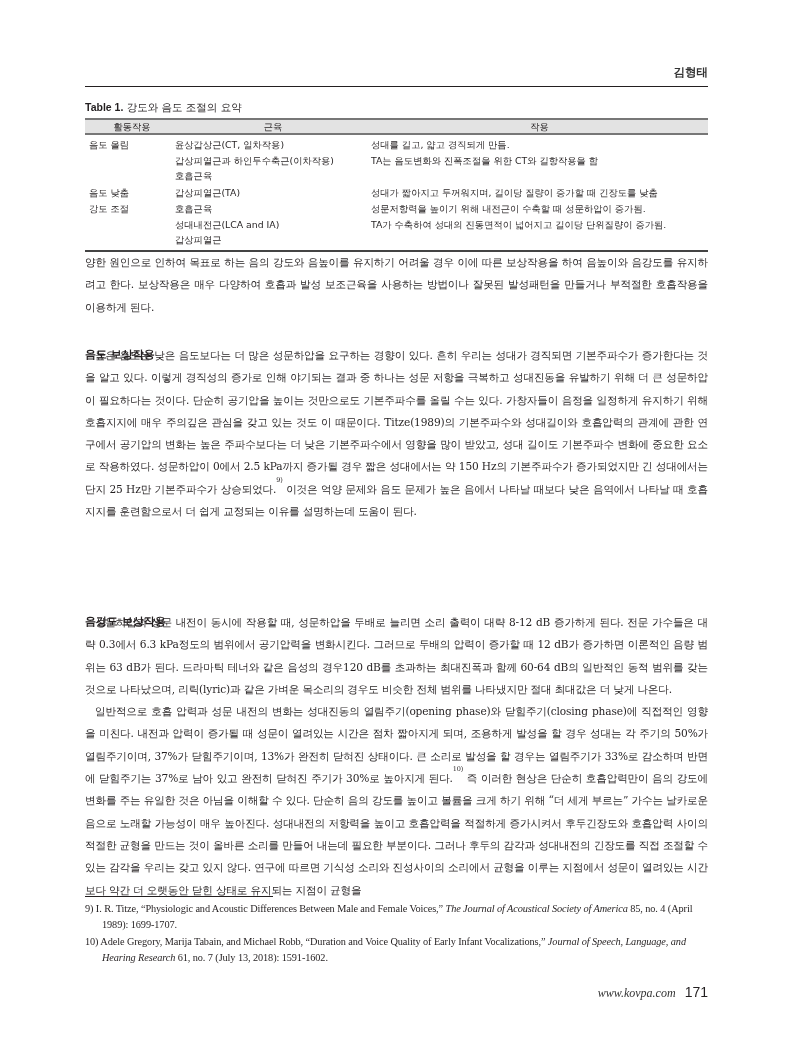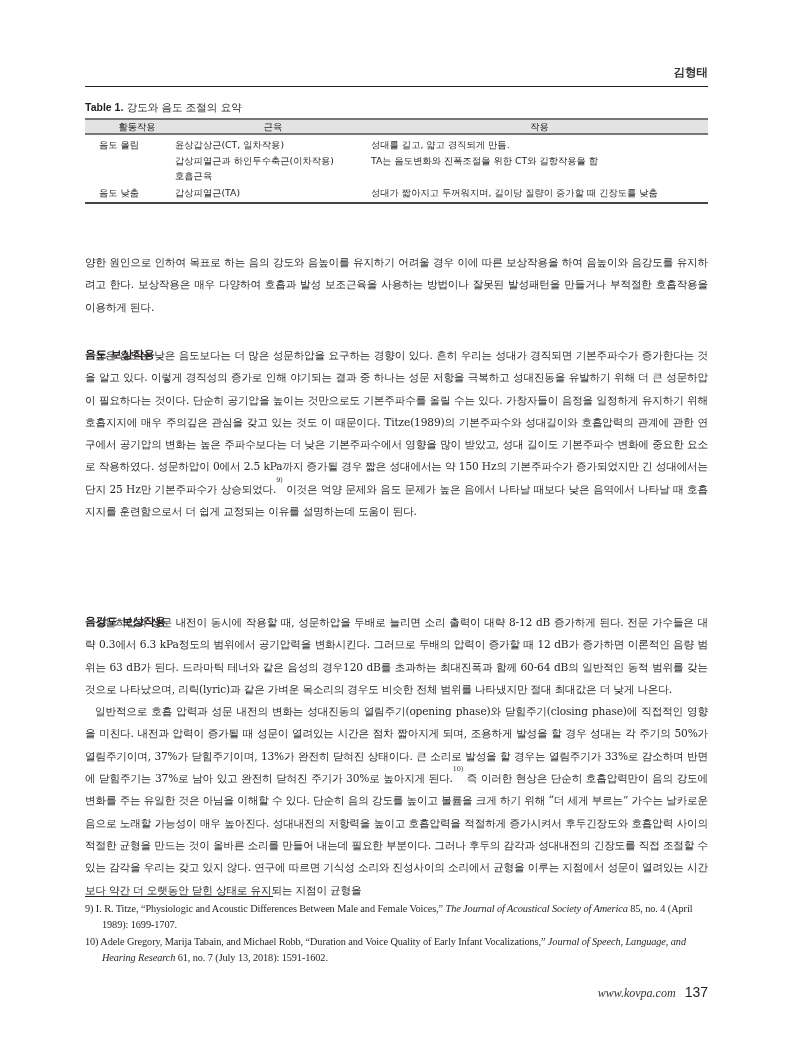--- a/index.html
+++ b/index.html
@@ -28,21 +28,21 @@
       font-family: "DejaVu Sans", sans-serif; color: #231f20;
     }
     table.summary thead th {
       background: #e3e3e3; font-weight: normal; height: 15px; line-height: 13px;
       border-top: 2px solid #777; border-bottom: 2px solid #777; text-align: center;
       font-size: 9.3px;
     }
     table.summary tbody td { vertical-align: top; padding: 1px 0 0 0; }
     table.summary tbody tr:first-child td { padding-top: 2px; }
     table.summary tbody tr:last-child td { border-bottom: 2px solid #444; padding-bottom: 2px; }
-    table.summary .c1 { width: 90px; padding-left: 14px; }
+    table.summary .c1 { width: 90px; padding-left: 4px; }
     table.summary .c2 { width: 196px; }
     table.summary .c3 { width: 337px; }
     table.summary .line { display: block; white-space: nowrap; }
 
     .body-text {
       position: absolute; left: 85px; width: 623px;
       font-family: "DejaVu Serif", serif; font-size: 10.6px; line-height: 22.3px;
       color: #231f20; text-align: justify; letter-spacing: -0.15px;
     }
     .body-text p { text-align: justify; text-align-last: left; }
@@ -110,20 +110,32 @@
     </tr>
     <tr>
       <td class="c1">음도 낮춤</td>
       <td class="c2">
         <span class="line">갑상피열근(TA)</span>
       </td>
       <td class="c3">
         <span class="line">성대가 짧아지고 두꺼워지며, 길이당 질량이 증가할 때 긴장도를 낮춤</span>
       </td>
     </tr>
+    <tr>
+      <td class="c1">강도 조절</td>
+      <td class="c2">
+        <span class="line">호흡근육</span>
+        <span class="line">성대내전근(LCA and IA)</span>
+        <span class="line">갑상피열근</span>
+      </td>
+      <td class="c3">
+        <span class="line">성문저항력을 높이기 위해 내전근이 수축할 때 성문하압이 증가됨.</span>
+        <span class="line">TA가 수축하여 성대의 진동면적이 넓어지고 길이당 단위질량이 증가됨.</span>
+      </td>
+    </tr>
   </tbody>
 </table>
 
 <div class="body-text" style="top: 251px;">
   <p>양한 원인으로 인하여 목표로 하는 음의 강도와 음높이를 유지하기 어려울 경우 이에 따른 보상작용을 하여 음높이와 음강도를 유지하려고 한다. 보상작용은 매우 다양하여 호흡과 발성 보조근육을 사용하는 방법이나 잘못된 발성패턴을 만들거나 부적절한 호흡작용을 이용하게 된다.</p>
 </div>
 
 <div class="section-heading" style="top: 332px;">음도 보상작용</div>
 <div class="body-text" style="top: 344px;">
   <p class="indent"><span>높은 음도는 낮은 음도보다는 더 많은 성문하압을 요구하는 경향이 있다. 흔히 우리는 성대가 경직되면 기본주파수가 증가한다는 것을 알고 있다. 이렇게 경직성의 증가로 인해 야기되는 결과 중 하나는 성문 저항을 극복하고 성대진동을 유발하기 위해 더 큰 성문하압이 필요하다는 것이다. 단순히 공기압을 높이는 것만으로도 기본주파수를 올릴 수는 있다. 가창자들이 음정을 일정하게 유지하기 위해 호흡지지에 매우 주의깊은 관심을 갖고 있는 것도 이 때문이다. Titze(1989)의 기본주파수와 성대길이와 호흡압력의 관계에 관한 연구에서 공기압의 변화는 높은 주파수보다는 더 낮은 기본주파수에서 영향을 많이 받았고, 성대 길이도 기본주파수 변화에 중요한 요소로 작용하였다. 성문하압이 0에서 2.5 kPa까지 증가될 경우 짧은 성대에서는 약 150 Hz의 기본주파수가 증가되었지만 긴 성대에서는 단지 25 Hz만 기본주파수가 상승되었다.</span><sup>9)</sup><span> 이것은 억양 문제와 음도 문제가 높은 음에서 나타날 때보다 낮은 음역에서 나타날 때 호흡지지를 훈련함으로서 더 쉽게 교정되는 이유를 설명하는데 도움이 된다.</span></p>
@@ -136,14 +148,14 @@
 </div>
 
 <div class="footnote-rule"></div>
 <div class="footnotes">
   <div class="footnote"><span>9)</span><span> I. R. Titze, “Physiologic and Acoustic Differences Between Male and Female Voices,” </span><i>The Journal of Acoustical Society of America</i><span> 85, no. 4 (April 1989): 1699-1707.</span></div>
   <div class="footnote"><span>10)</span><span> Adele Gregory, Marija Tabain, and Michael Robb, “Duration and Voice Quality of Early Infant Vocalizations,” </span><i>Journal of Speech, Language, and Hearing Research</i><span> 61, no. 7 (July 13, 2018): 1591-1602.</span></div>
 </div>
 
 <div class="page-footer">
   <span class="site">www.kovpa.com</span>
-  <span class="page-num">137</span>
+  <span class="page-num">171</span>
 </div>
 
 </body></html>

